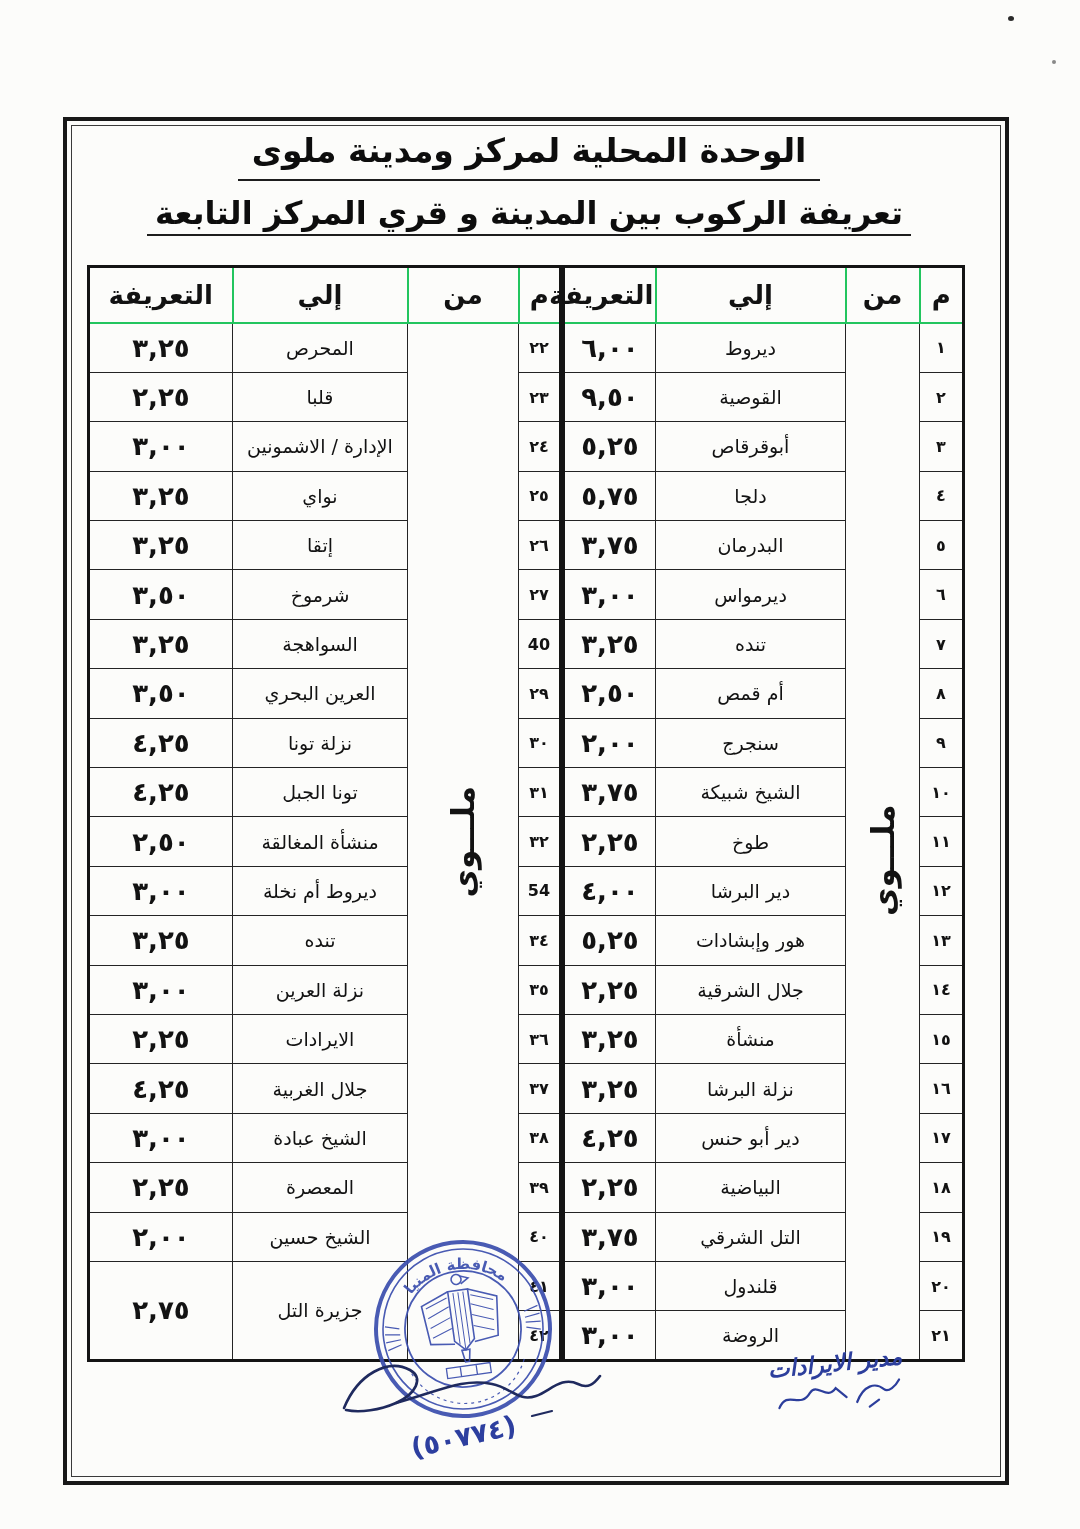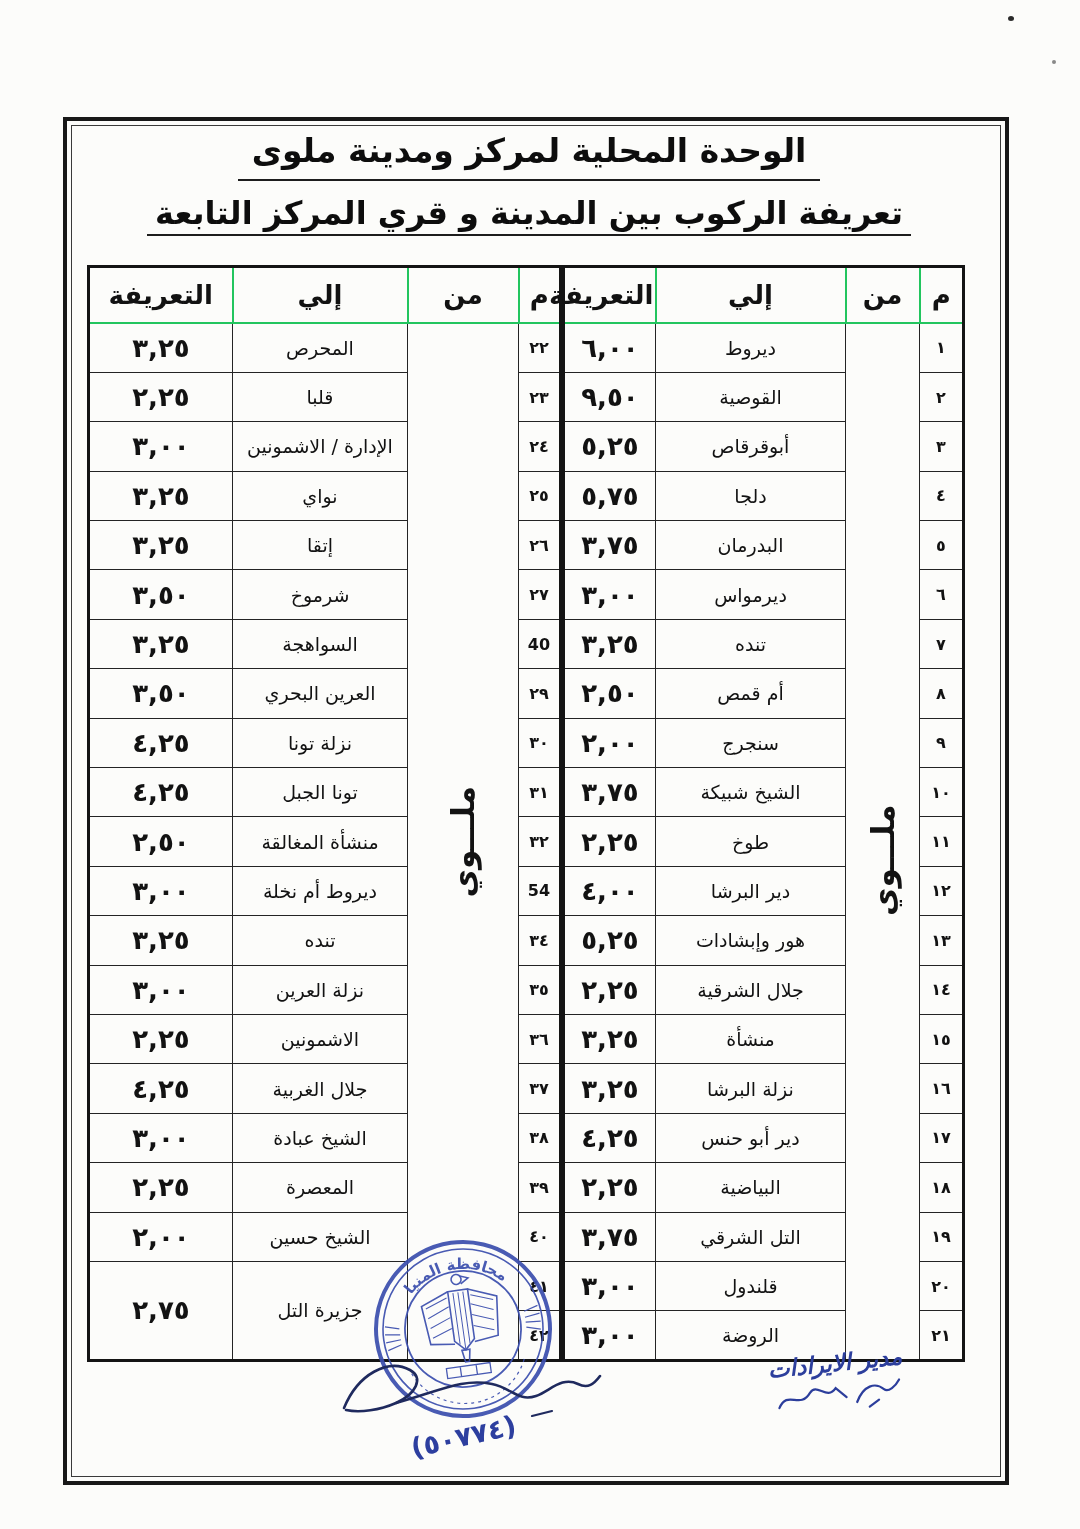--- a/index.html
+++ b/index.html
@@ -292,21 +292,21 @@
             <td class="to">تنده</td>
             <td class="fare">٣,٢٥</td>
           </tr>
           <tr>
             <td class="num">٣٥</td>
             <td class="to">نزلة العرين</td>
             <td class="fare">٣,٠٠</td>
           </tr>
           <tr>
             <td class="num">٣٦</td>
-            <td class="to">الاشمونين</td>
+            <td class="to">الايرادات</td>
             <td class="fare">٢,٢٥</td>
           </tr>
           <tr>
             <td class="num">٣٧</td>
             <td class="to">جلال الغربية</td>
             <td class="fare">٤,٢٥</td>
           </tr>
           <tr>
             <td class="num">٣٨</td>
             <td class="to">الشيخ عبادة</td>

